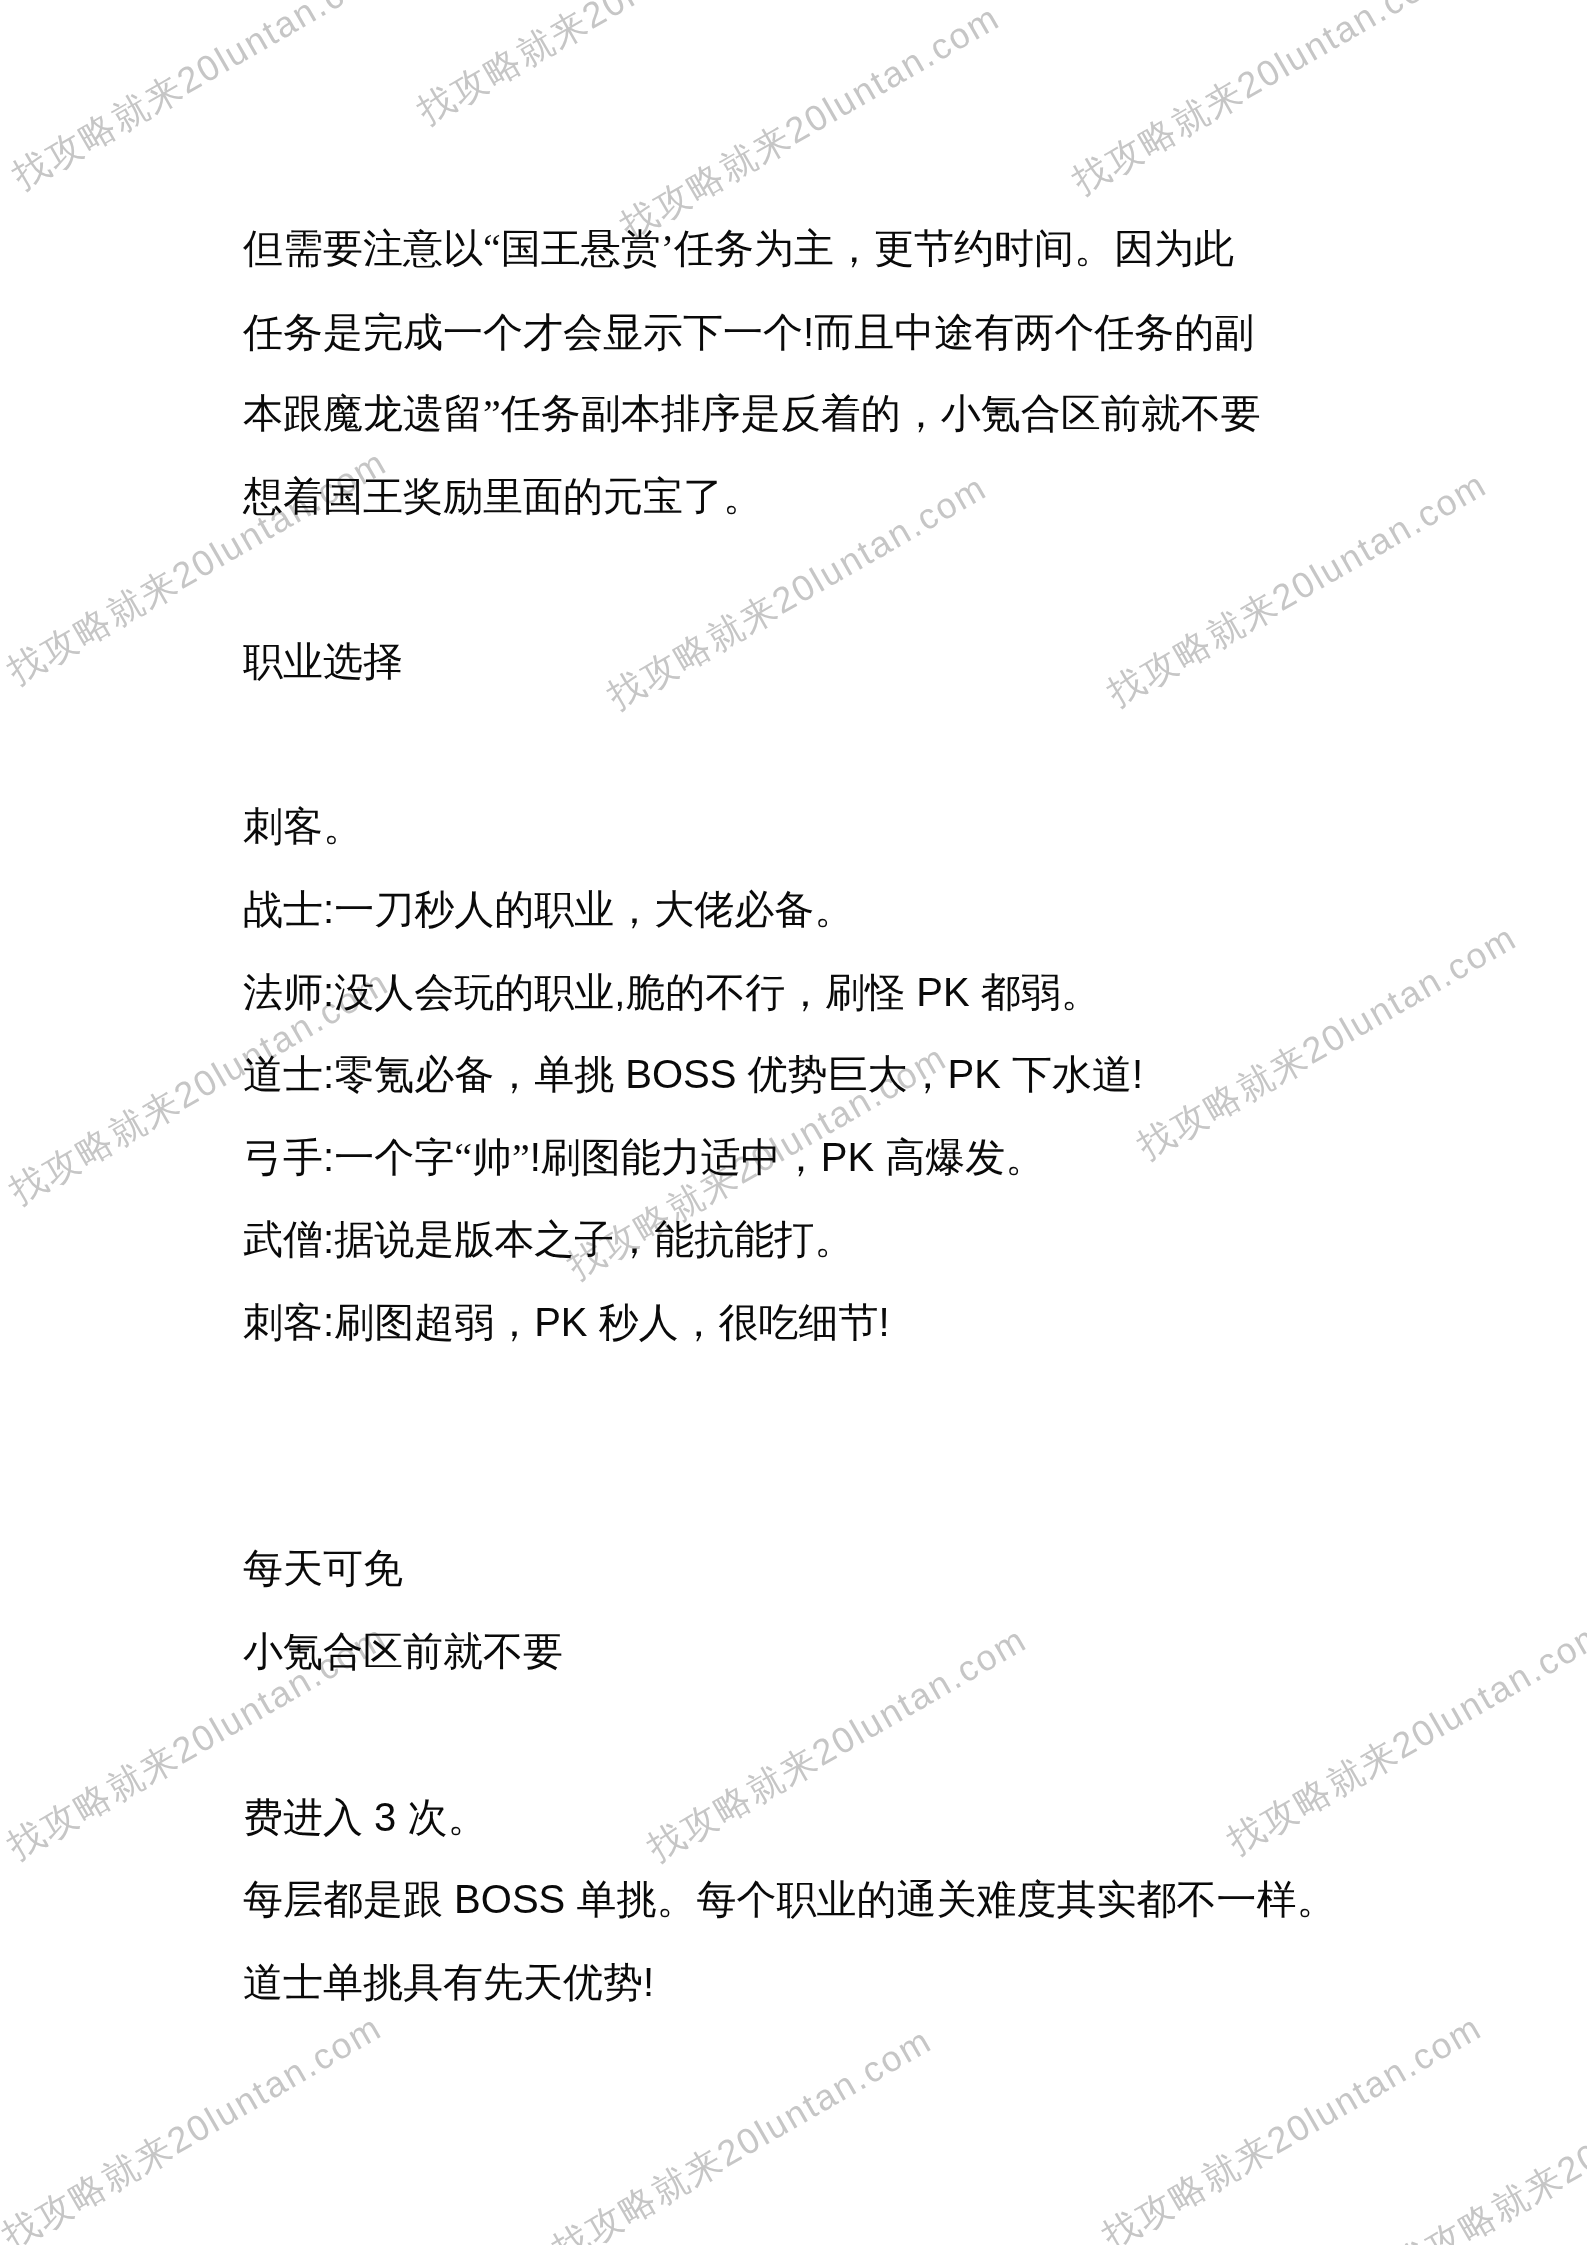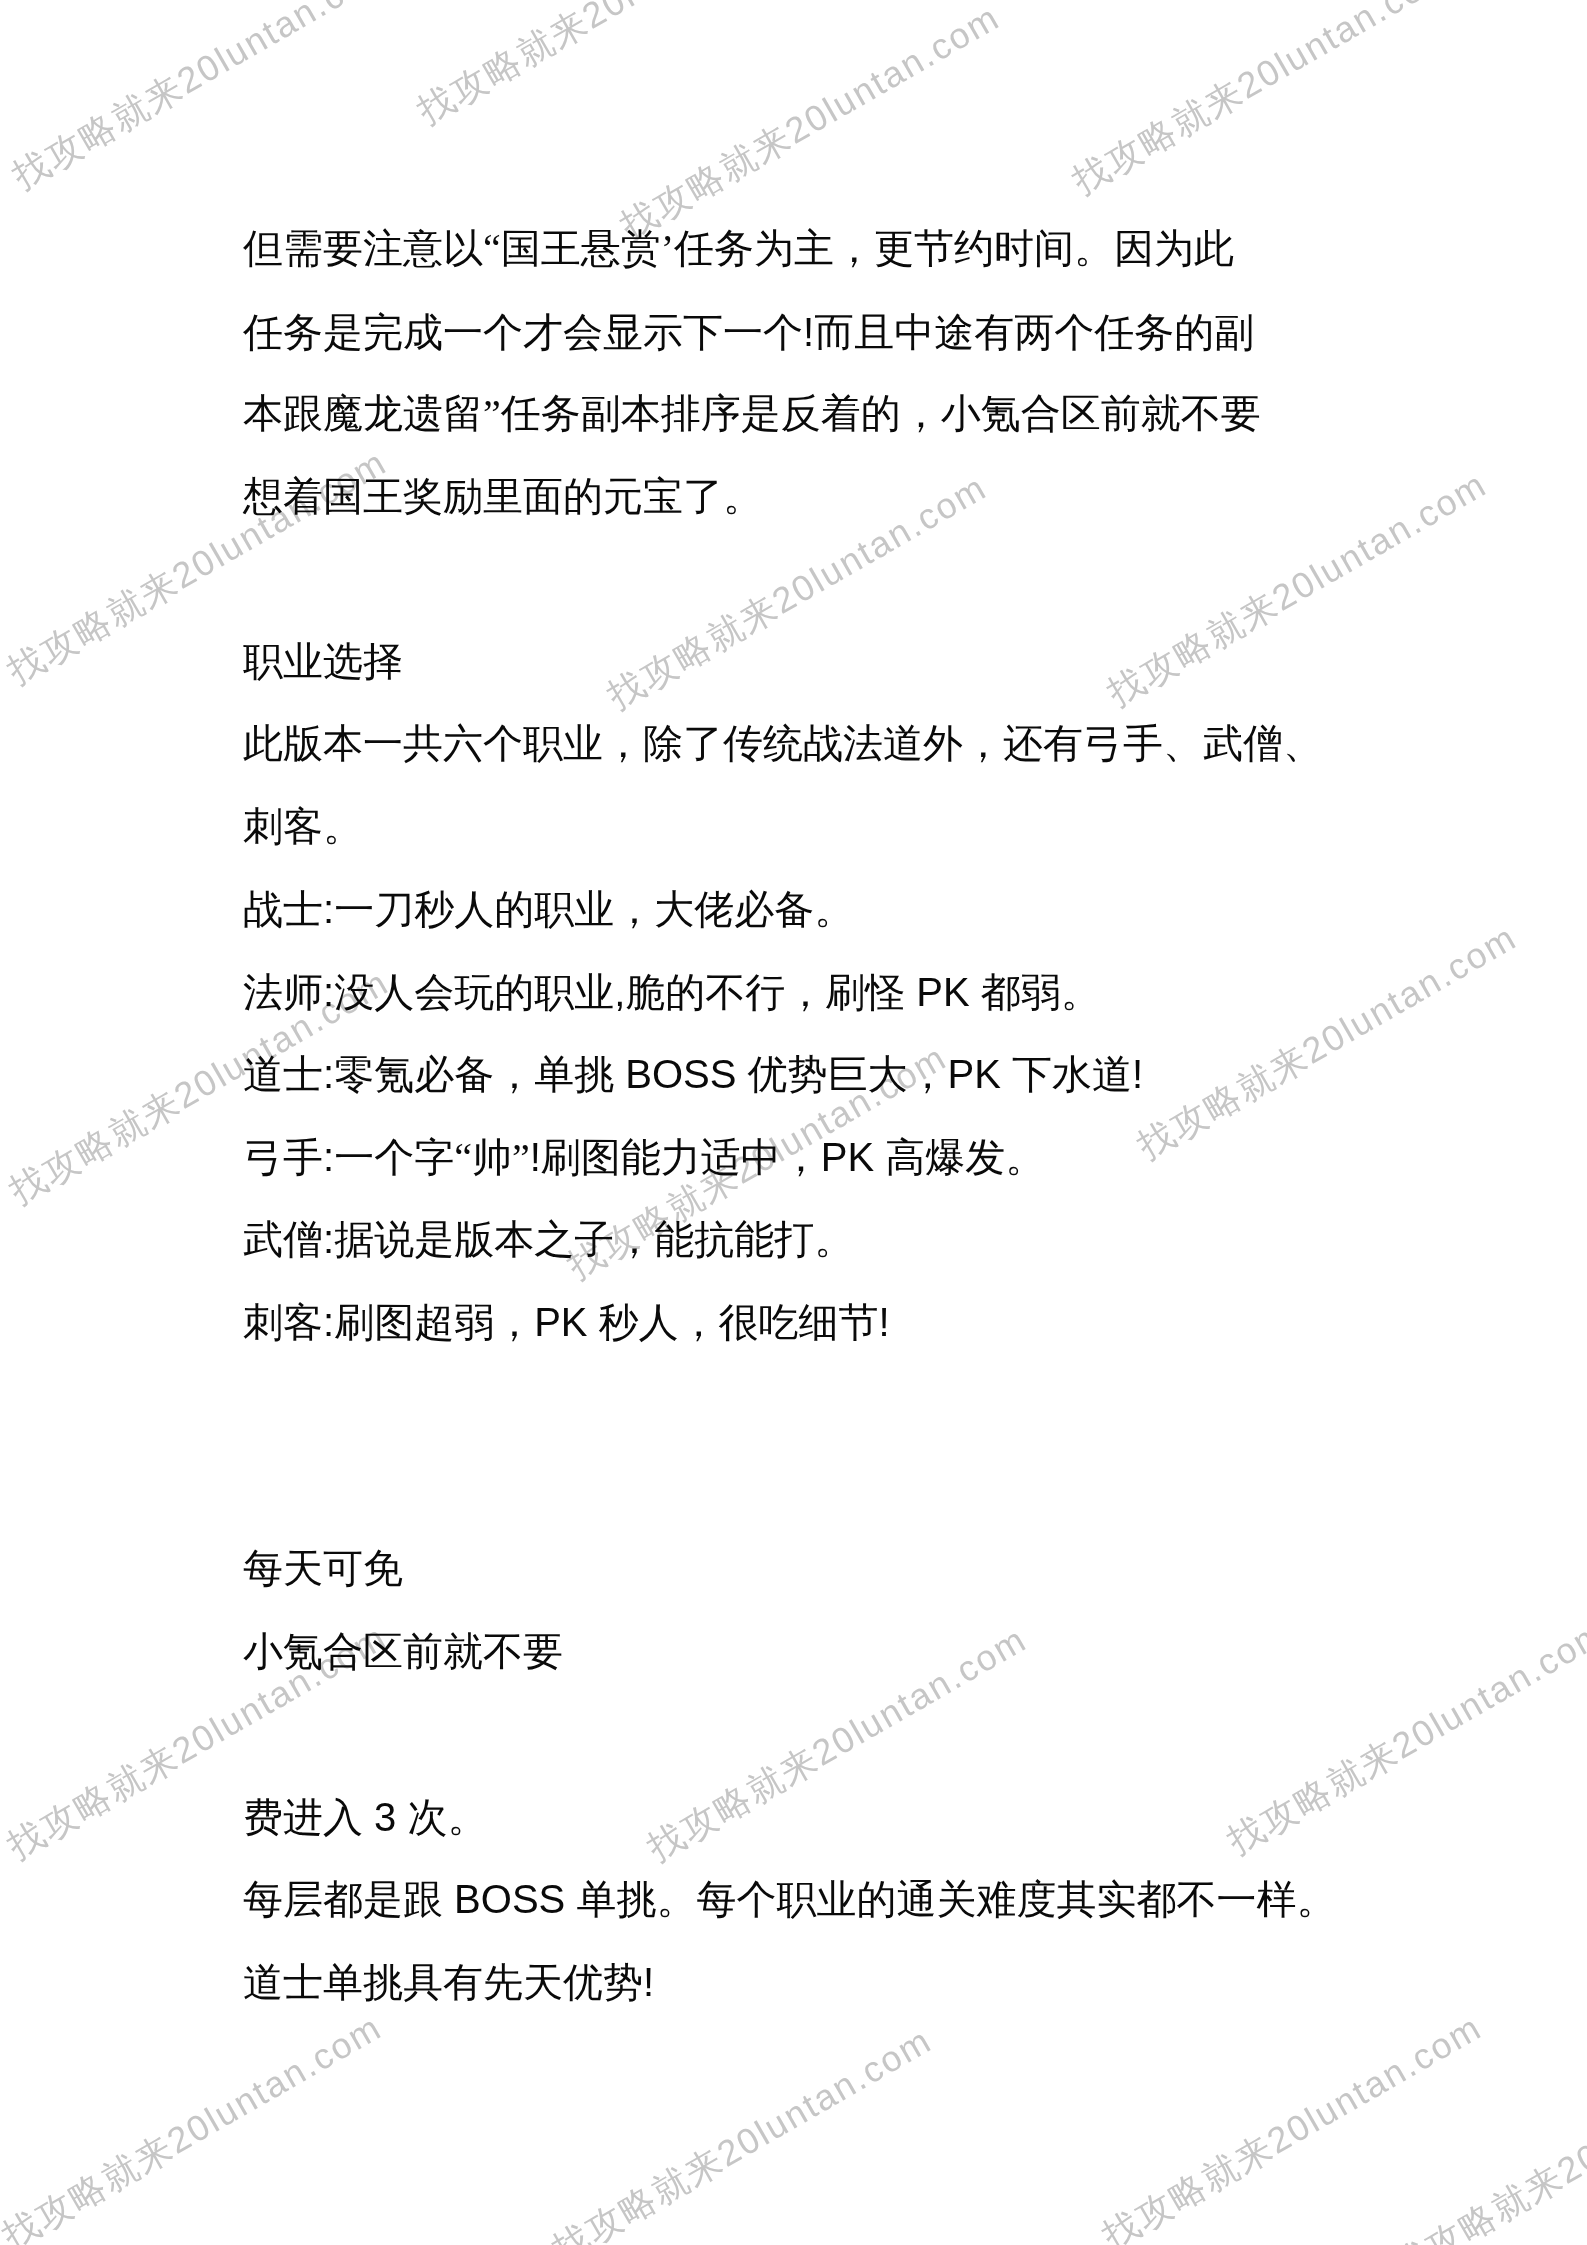--- a/index.html
+++ b/index.html
@@ -55,21 +55,20 @@
       <span class="wm" style="left: 565px; top: 2268px; color: rgb(198, 198, 198);">找攻略就来20luntan.com</span>
       <span class="wm" style="left: 1115px; top: 2255px; color: rgb(198, 198, 198);">找攻略就来20luntan.com</span>
       <span class="wm" style="left: 1405px; top: 2285px; color: rgb(198, 198, 198);">找攻略就来20luntan.com</span>
     </div>
   <div class="text-layer" id="text-layer">
       <div class="line" style="top: 222px;">但需要注意以“国王悬赏’任务为主，更节约时间。因为此</div>
       <div class="line" style="top: 304.5px;">任务是完成一个才会显示下一个<span class="latin">!</span>而且中途有两个任务的副</div>
       <div class="line" style="top: 387px;">本跟魔龙遗留”任务副本排序是反着的，小氪合区前就不要</div>
       <div class="line" style="top: 469.5px;">想着国王奖励里面的元宝了。</div>
       <div class="line" style="top: 634.5px;">职业选择</div>
-      <div class="line" style="top: 717px;">此版本一共六个职业，除了传统战法道外，还有弓手、武僧、</div>
       <div class="line" style="top: 799.5px;">刺客。</div>
       <div class="line" style="top: 882px;">战士<span class="latin">:</span>一刀秒人的职业，大佬必备。</div>
       <div class="line" style="top: 964.5px;">法师<span class="latin">:</span>没人会玩的职业<span class="latin">,</span>脆的不行，刷怪<span class="latin"> PK </span>都弱。</div>
       <div class="line" style="top: 1047px;">道士<span class="latin">:</span>零氪必备，单挑<span class="latin"> BOSS </span>优势巨大，<span class="latin">PK </span>下水道<span class="latin">!</span></div>
       <div class="line" style="top: 1129.5px;">弓手<span class="latin">:</span>一个字“帅”<span class="latin">!</span>刷图能力适中，<span class="latin">PK </span>高爆发。</div>
       <div class="line" style="top: 1212px;">武僧<span class="latin">:</span>据说是版本之子，能抗能打。</div>
       <div class="line" style="top: 1294.5px;">刺客<span class="latin">:</span>刷图超弱，<span class="latin">PK </span>秒人，很吃细节<span class="latin">!</span></div>
       <div class="line" style="top: 1542px;">每天可免</div>
       <div class="line" style="top: 1624.5px;">小氪合区前就不要</div>
       <div class="line" style="top: 1789.5px;">费进入<span class="latin"> 3 </span>次。</div>

